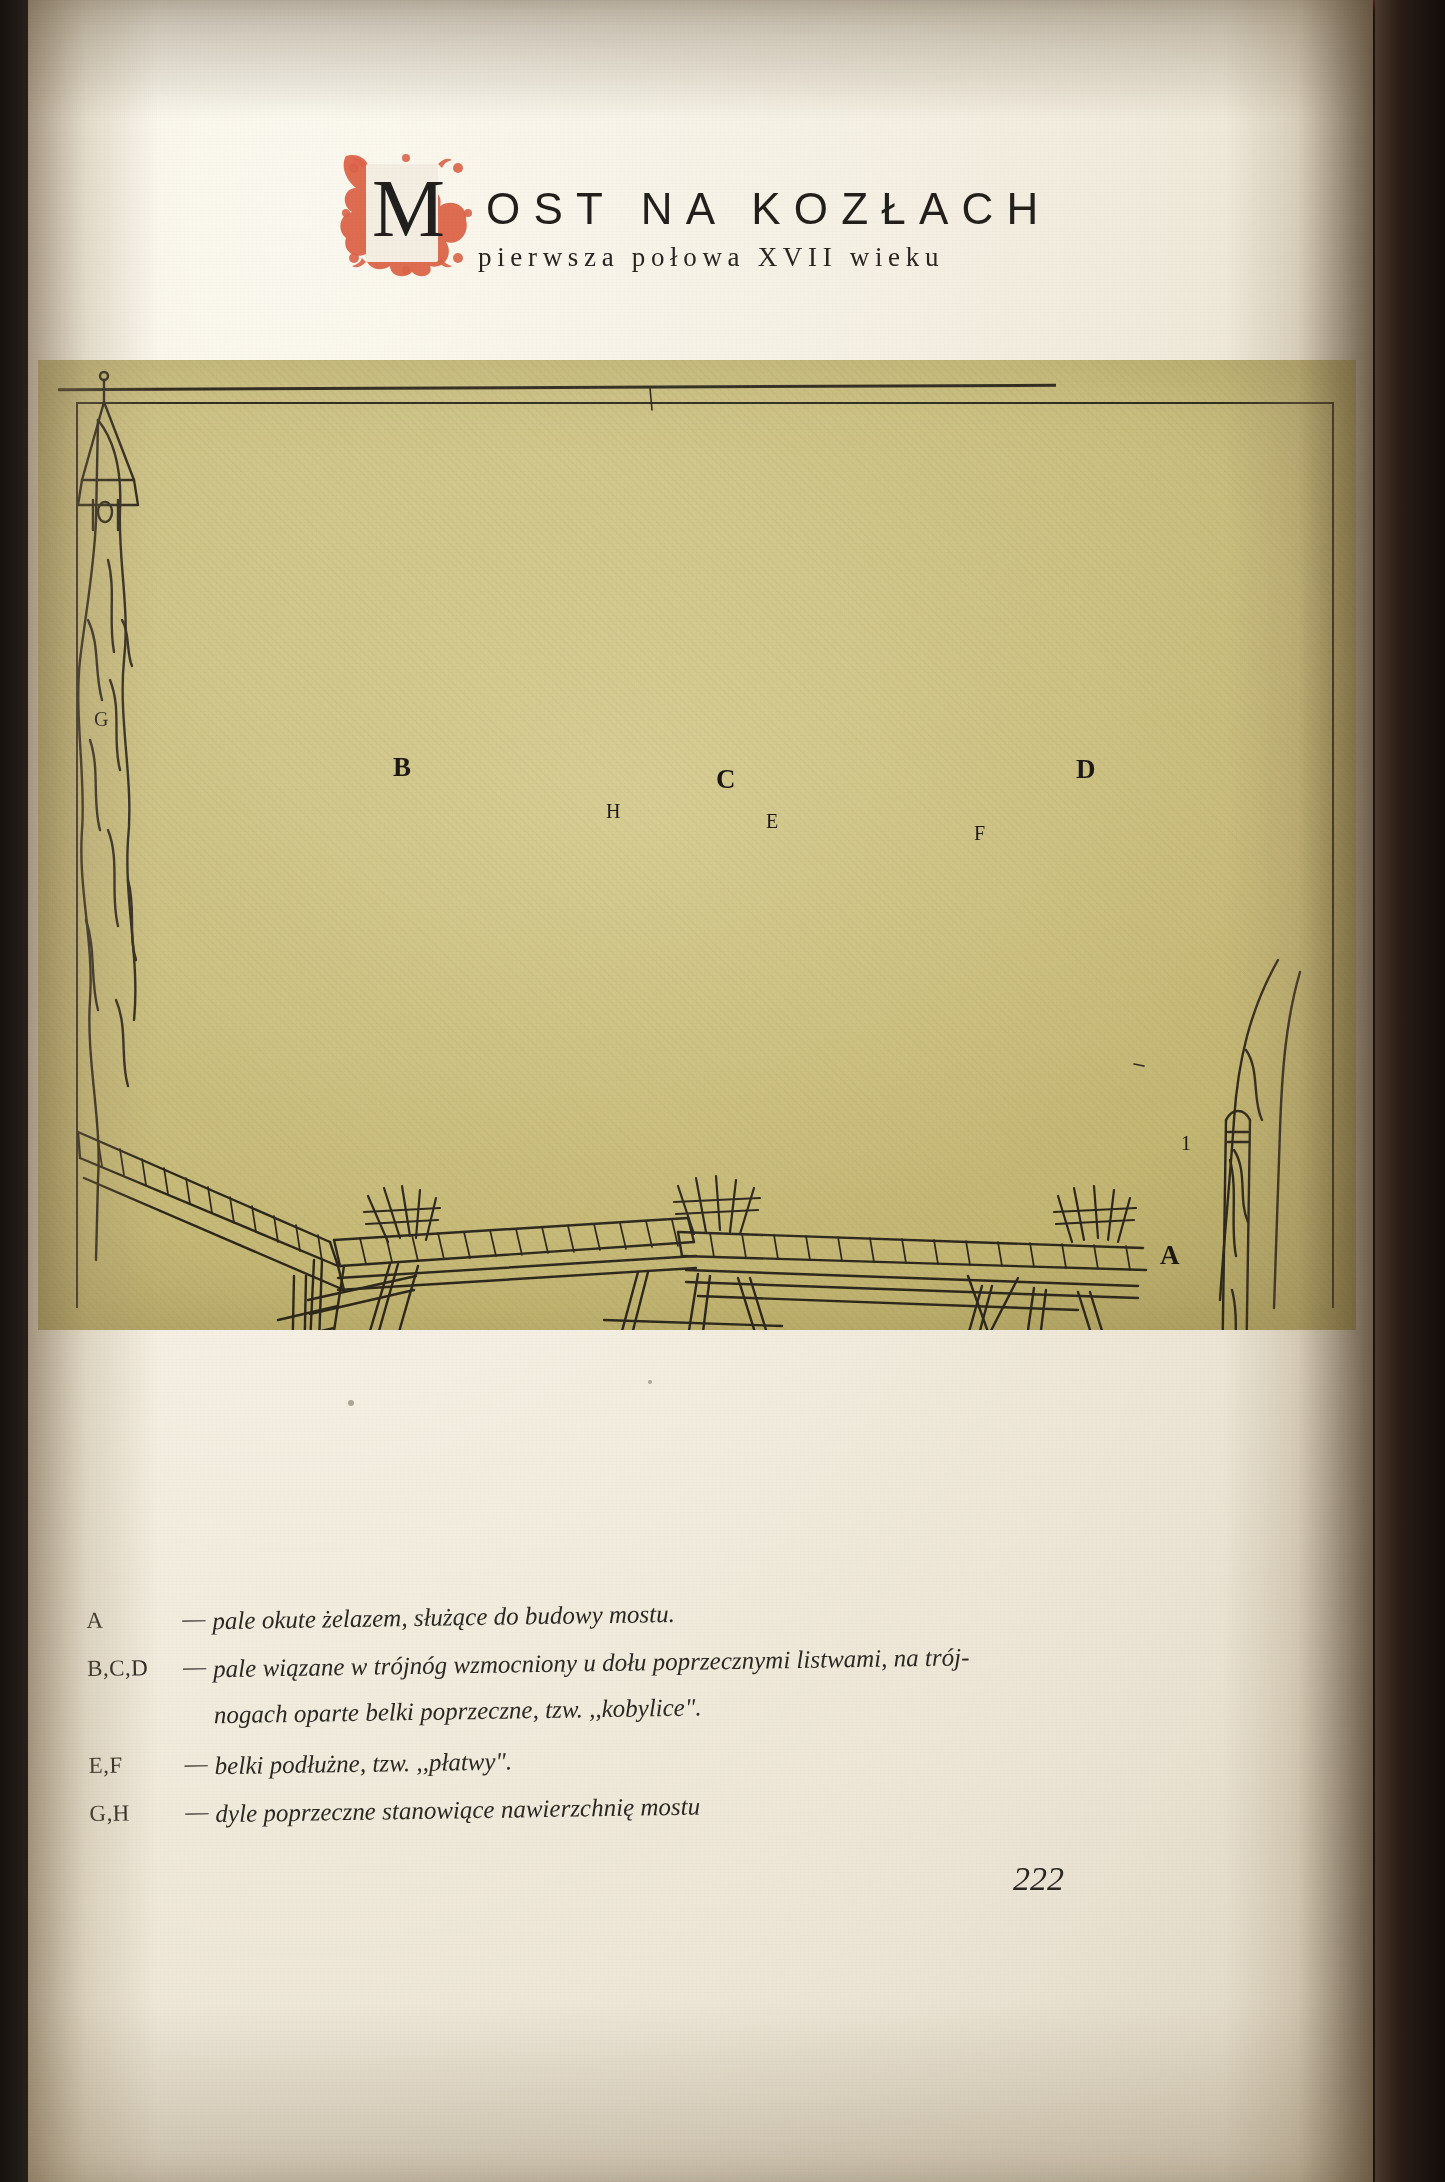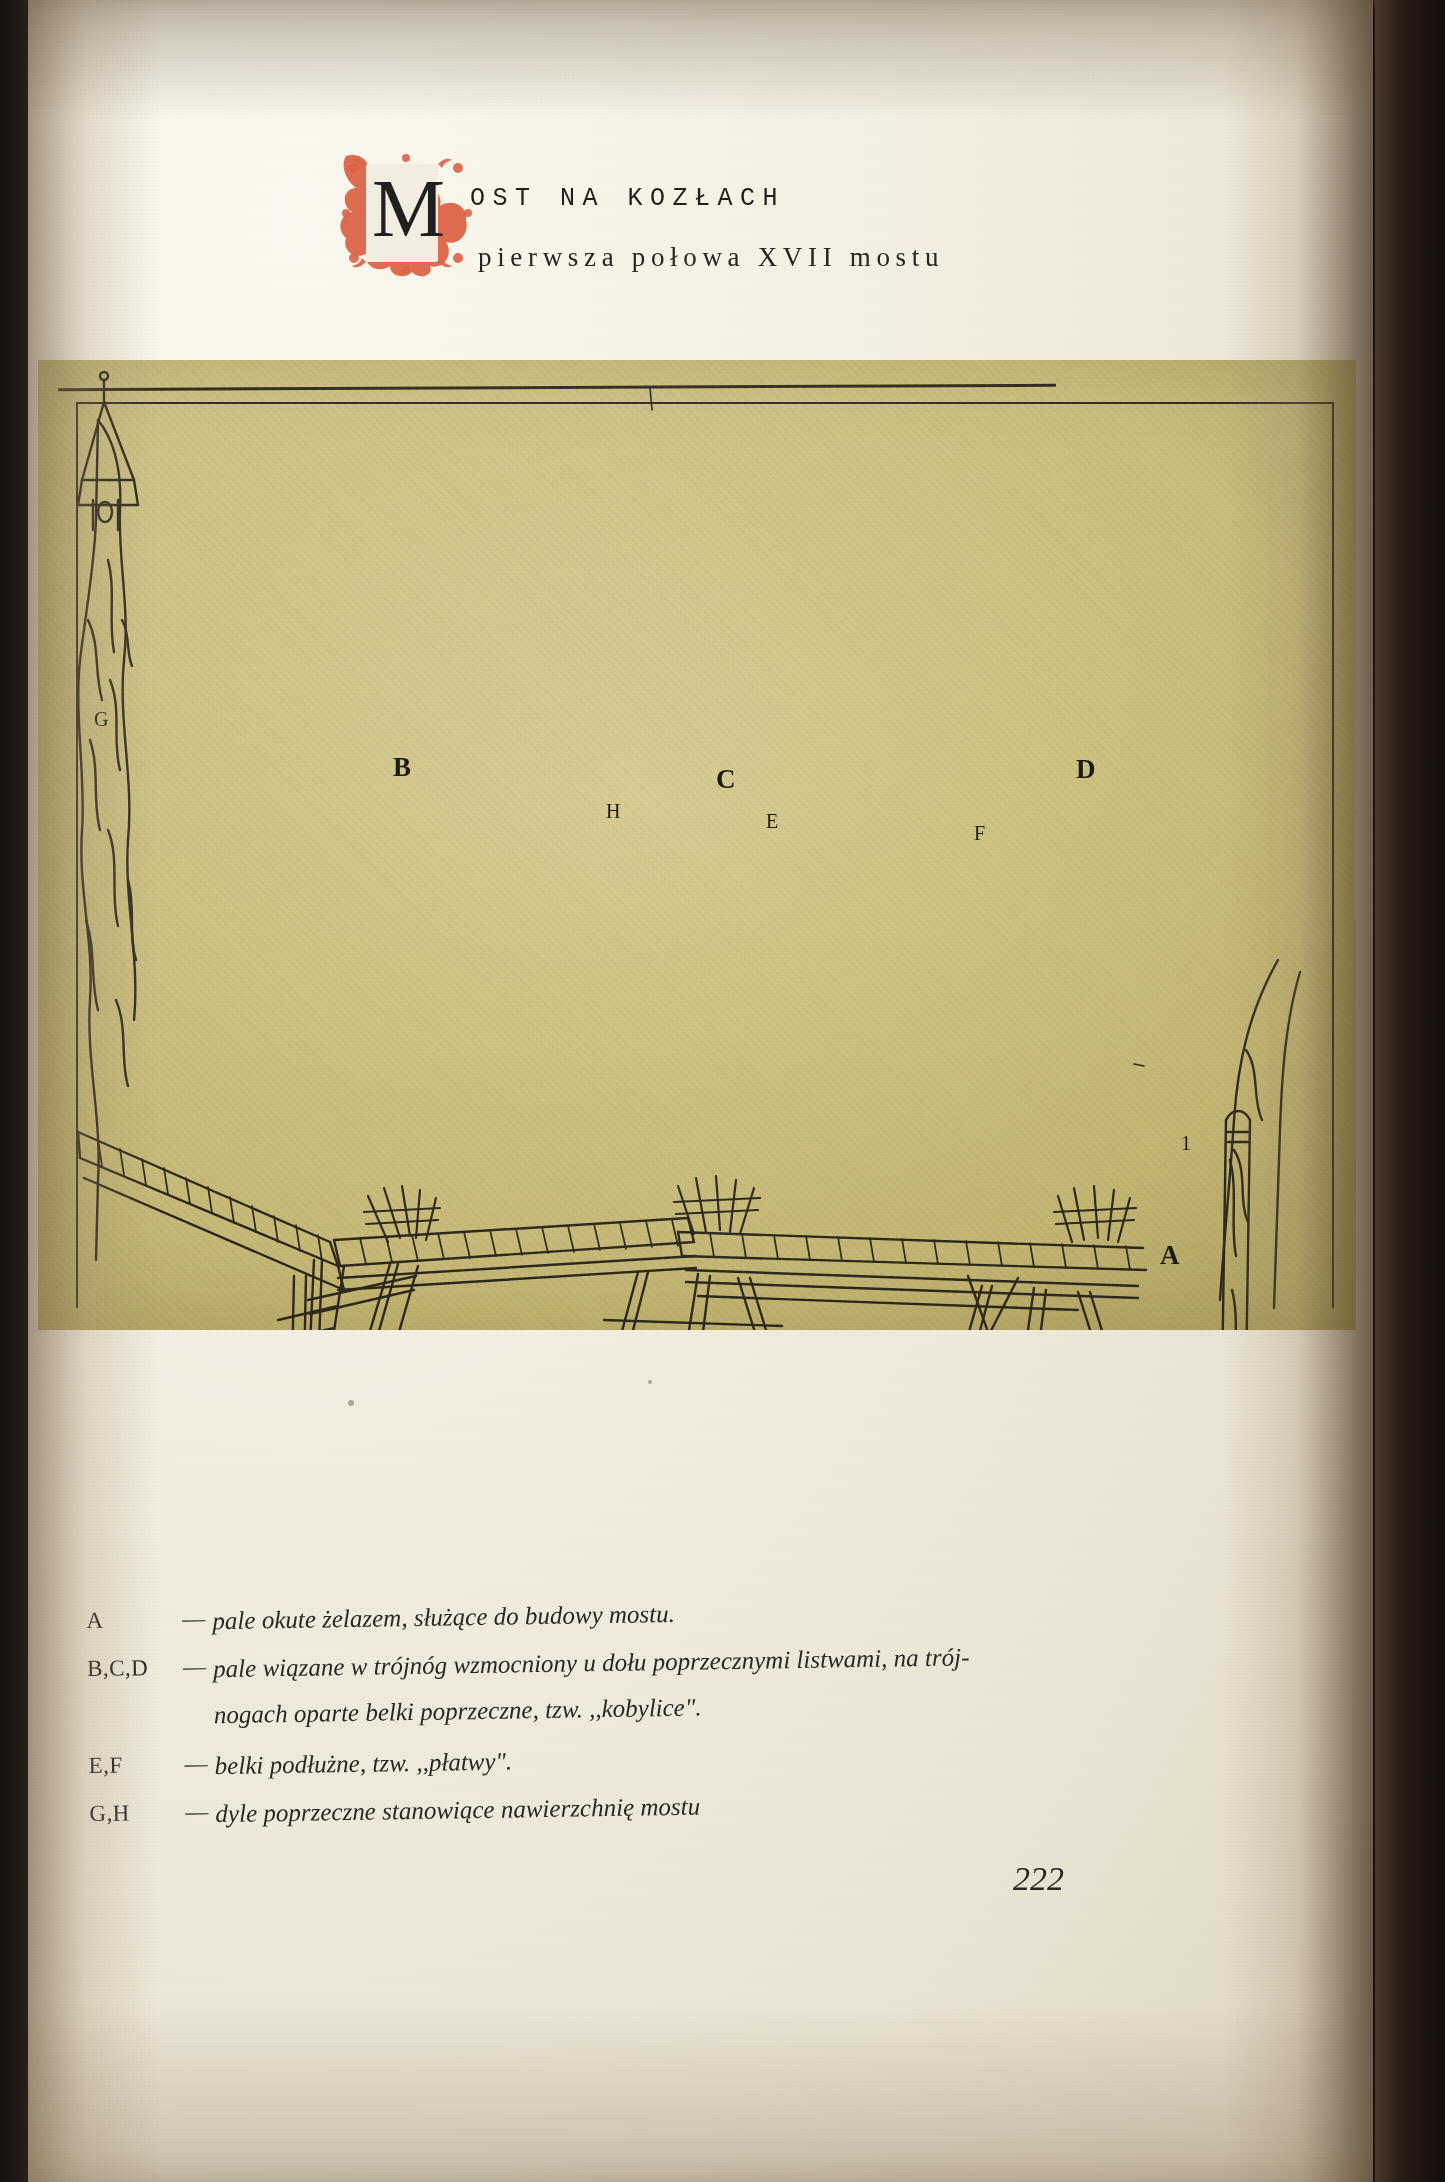--- a/index.html
+++ b/index.html
@@ -118,24 +118,24 @@
     left: 34px;
     top: 18px;
     font-family: "Liberation Serif", serif;
     font-size: 82px;
     line-height: 82px;
     color: #22201e;
     font-weight: 400;
   }
   .title-main {
     position: absolute;
-    left: 132px;
+    left: 148px;
     top: 44px;
-    font-family: Liberation Mono, monospace;
-    font-size: 25px;
+    font-family: Liberation Sans, sans-serif;
+    font-size: 44px;
     letter-spacing: 0.30em;
     color: #231f1c;
     white-space: nowrap;
   }
   .title-sub {
     position: absolute;
     left: 140px;
     top: 102px;
     font-family: "Liberation Serif", serif;
     font-size: 27px;
@@ -285,21 +285,21 @@
               <path d="M100,14 q8,-8 14,-4 q-8,2 -10,8 z"></path>
               <path d="M28,112 q-8,8 -14,4 q8,-2 10,-8 z"></path>
               <path d="M100,112 q8,8 14,4 q-8,-2 -10,-8 z"></path>
             </g>
           </svg>
         </div>
         <div class="dropcap-letter">M</div>
       </div>
 
       <div class="title-main">OST NA KOZŁACH</div>
-      <div class="title-sub">pierwsza połowa XVII mostu</div>
+      <div class="title-sub">pierwsza połowa XVII wieku</div>
     </div>
 
     <div class="plate">
 
       <div class="plate-topline"></div>
       <div class="plate-frame"></div>
 
       <svg width="1318" height="970" viewBox="0 0 1318 970">
         <g stroke="#231f19" fill="none" stroke-width="2.4" stroke-linecap="round" stroke-linejoin="round">
 

